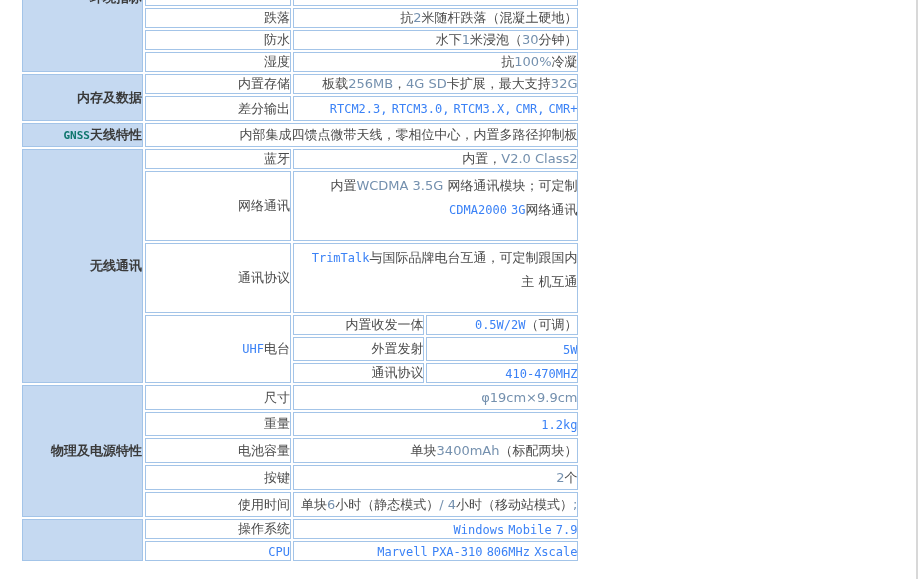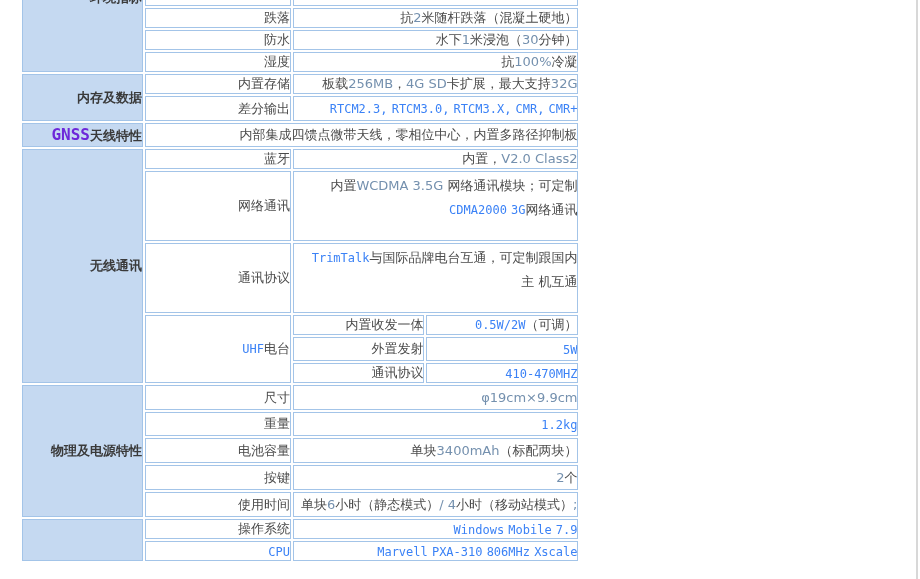--- a/index.html
+++ b/index.html
@@ -8,21 +8,21 @@
   .tablewrap{position:absolute;left:20px;top:-78px;}
   table.spec{border-collapse:separate;border-spacing:2px;table-layout:fixed;}
   td{border:1px solid #a3c4e8;box-sizing:border-box;overflow:hidden;font-size:13px;
      color:#4a4a4a;padding:0 0 0 7px;vertical-align:middle;white-space:nowrap;background:#fff;}
   td.cat{background:#c5d9f1;font-weight:bold;color:#3a3a3a;padding-left:8px;}
   
   .lat{color:#7490ae;}
   td.lbl .lat, td.mono .lat, .vline.mono .lat{
      font-family:"DejaVu Sans Mono","Liberation Mono",monospace;color:#3b82f6;font-size:12px;}
   td.cat .lat{font-family:"DejaVu Sans Mono","Liberation Mono",monospace;
-     color:#6d28d9;font-weight:bold;font-size:16px;}
+     color:#0f766e;font-weight:bold;font-size:11px;}
   
   td.val2{padding:2px 0 18px 7px;vertical-align:middle;}
   .vline{line-height:24px;}
   
   tr.r84>td{height:82px;}
   tr.r53>td{height:51px;}
   tr.r28>td{height:20px;}
   tr.r27>td{height:25px;}
   tr.r26>td{height:24px;}
   

